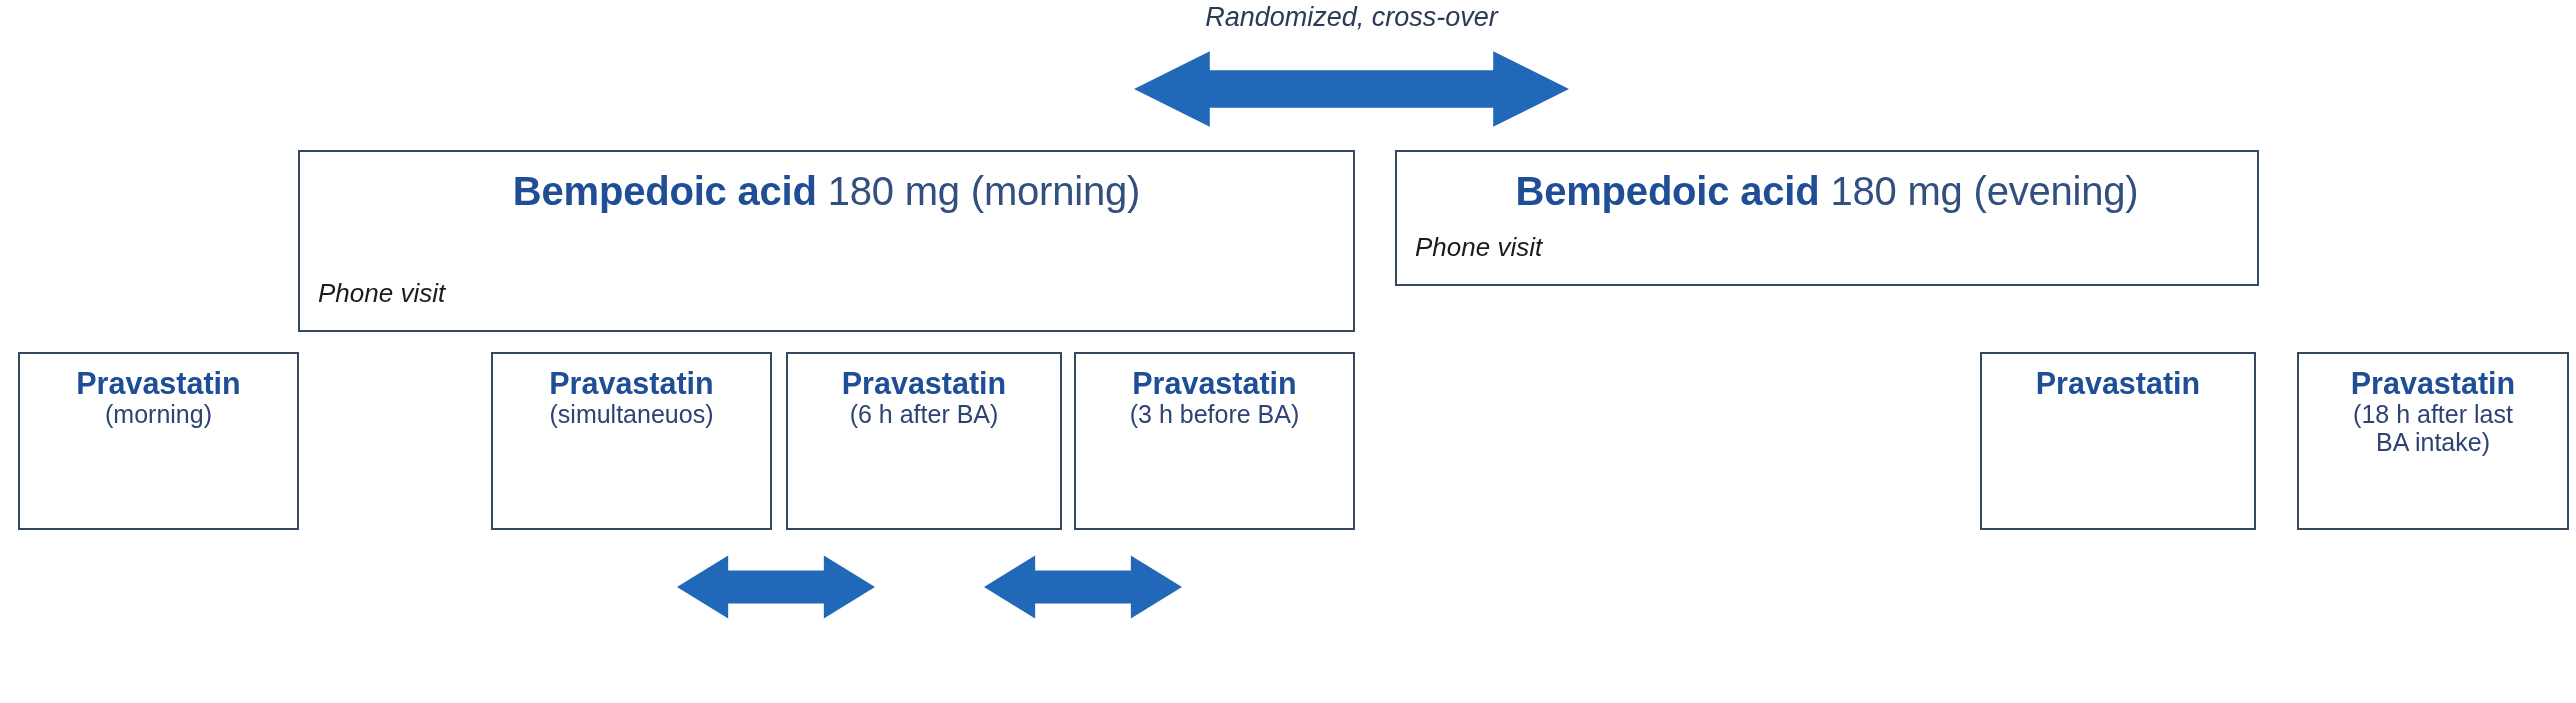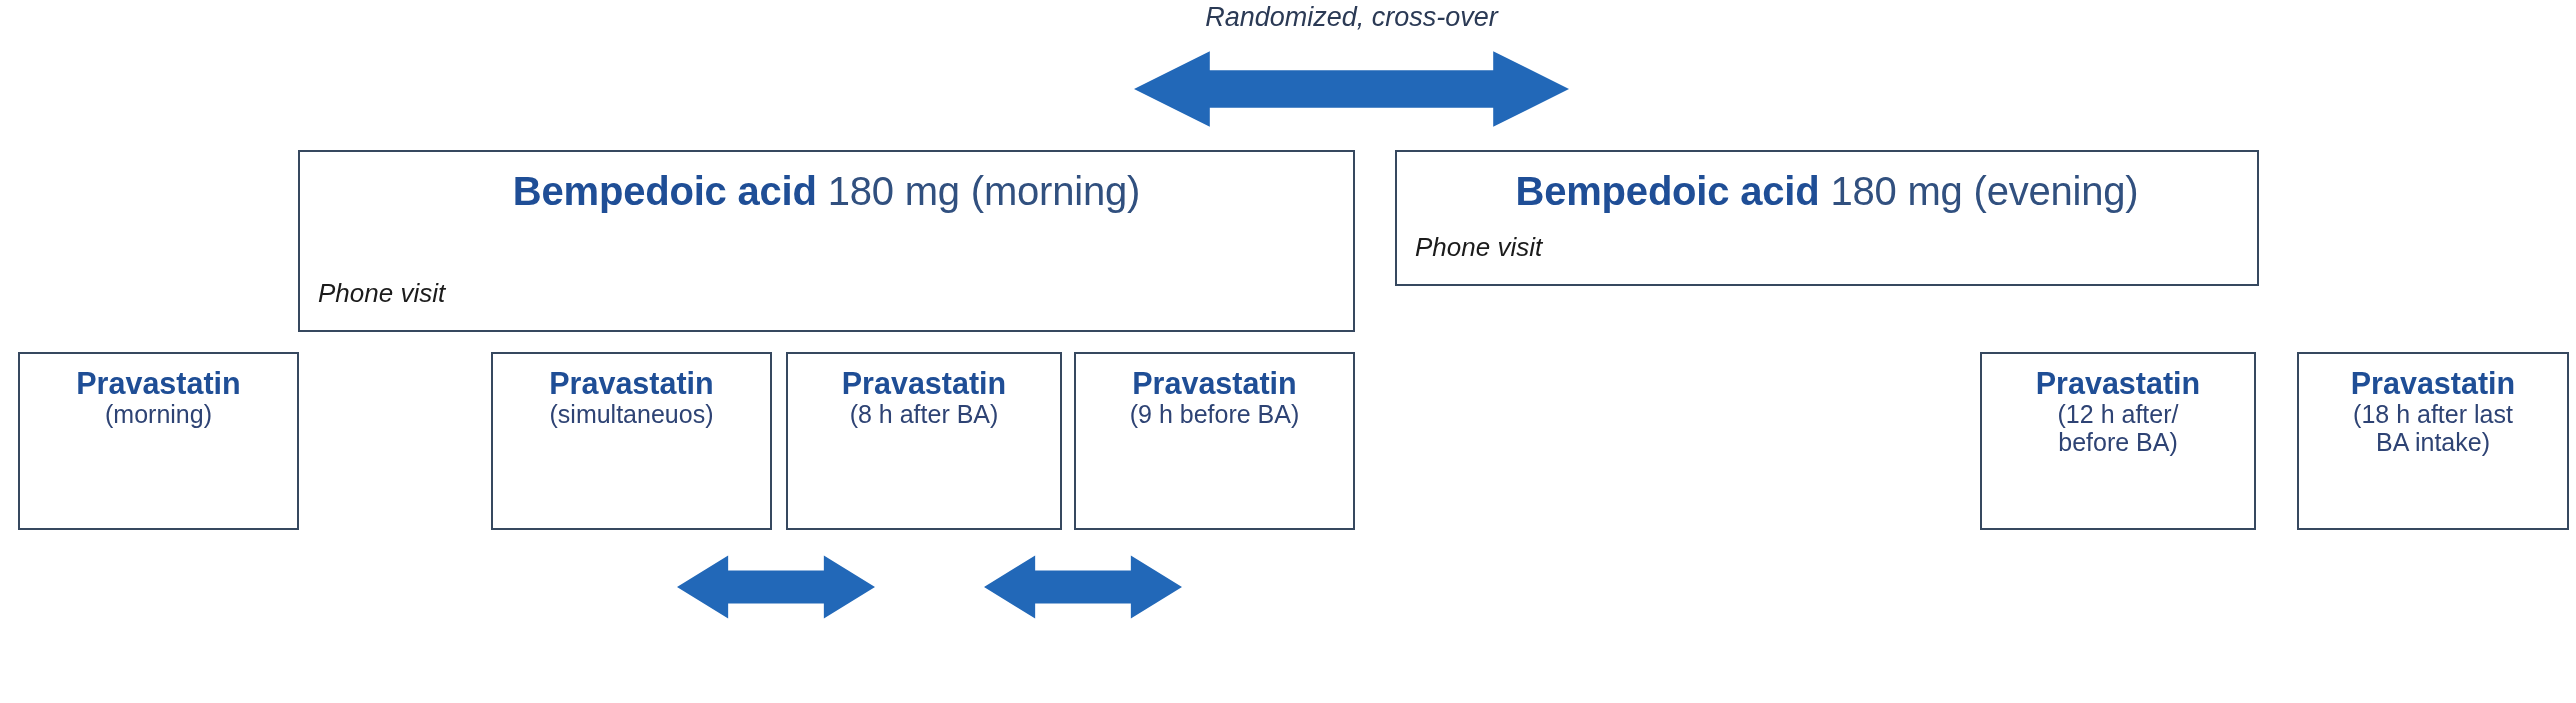--- a/index.html
+++ b/index.html
@@ -129,32 +129,30 @@
     <div class="pv-sub">(morning)</div>
   </div>
 
   <div class="node pv-box" style="left:491px; top:352px; width:281px; height:178px;">
     <div class="pv-title">Pravastatin</div>
     <div class="pv-sub">(simultaneuos)</div>
   </div>
 
   <div class="node pv-box" style="left:786px; top:352px; width:276px; height:178px;">
     <div class="pv-title">Pravastatin</div>
-    <div class="pv-sub">(8 h after BA)</div>
+    <div class="pv-sub">(6 h after BA)</div>
   </div>
 
   <div class="node pv-box" style="left:1074px; top:352px; width:281px; height:178px;">
     <div class="pv-title">Pravastatin</div>
-    <div class="pv-sub">(9 h before BA)</div>
+    <div class="pv-sub">(3 h before BA)</div>
   </div>
 
   <div class="node pv-box" style="left:1980px; top:352px; width:276px; height:178px;">
     <div class="pv-title">Pravastatin</div>
-    <div class="pv-sub">(12 h after/
-before BA)</div>
   </div>
 
   <div class="node pv-box" style="left:2297px; top:352px; width:272px; height:178px;">
     <div class="pv-title">Pravastatin</div>
     <div class="pv-sub">(18 h after last
 BA intake)</div>
   </div>
 
   <div class="arrow" style="left:677px; top:553px; width:198px; height:68px;">
     <svg viewBox="0 0 240 82" preserveAspectRatio="none" aria-hidden="true">

